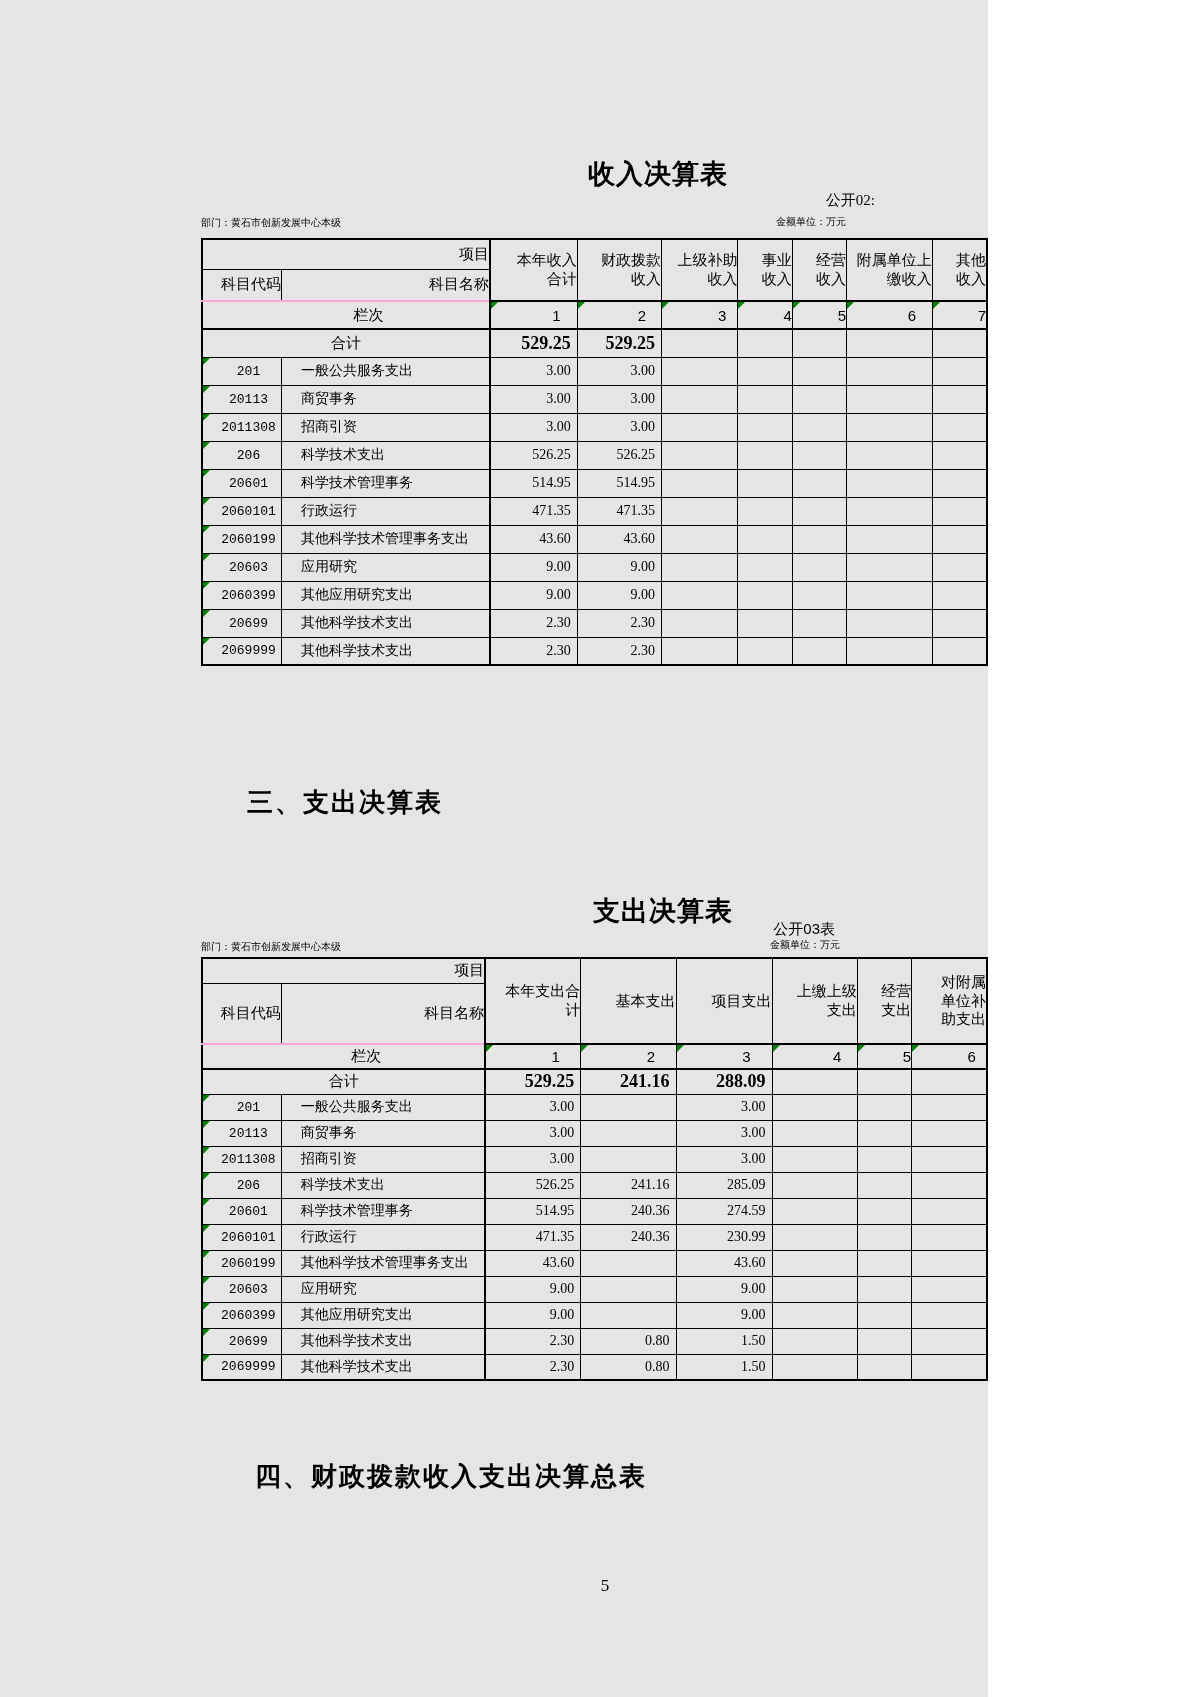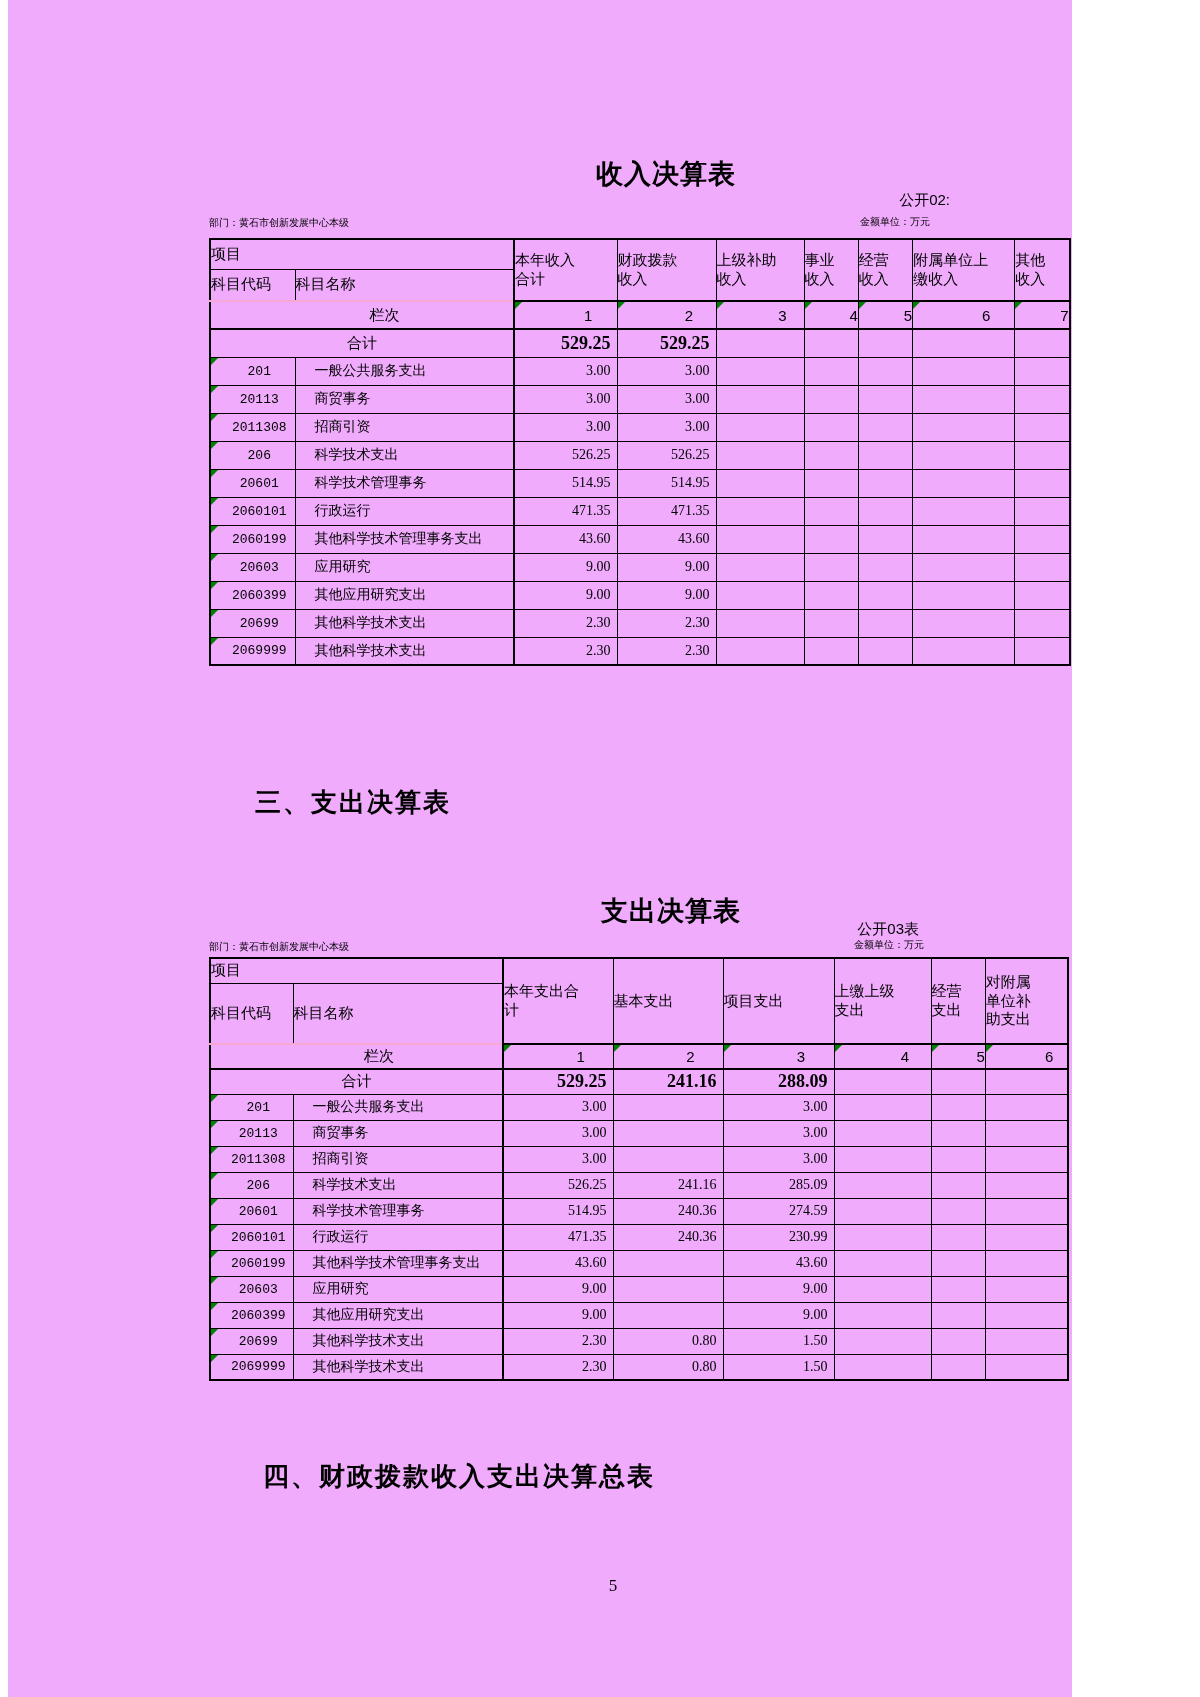--- a/index.html
+++ b/index.html
@@ -1,46 +1,46 @@
 <!DOCTYPE html>
 <html style="--tri-color: #008000;"><head>
 <meta charset="utf-8">
 <style>
   html,body{margin:0;padding:0;background:#fff;}
   body{font-family:"Liberation Sans","DejaVu Sans",sans-serif;color:#000;}
-  .page{position:relative;width:1064px;height:1697px;background:#f0abfc;overflow:hidden;margin-left:8px;}
+  .page{position:relative;width:988px;height:1697px;background:#e5e5e5;overflow:hidden;}
   .abs{position:absolute;}
 
   .doc-title{font-size:27px;font-weight:bold;text-align:center;white-space:nowrap;letter-spacing:1px;}
   .doc-code{font-size:15px;white-space:nowrap;}
   .meta{font-size:10px;white-space:nowrap;}
   .sec-heading{font-size:26px;font-weight:bold;white-space:nowrap;letter-spacing:2px;}
   .page-num{font-size:17px;font-family:"Liberation Serif","DejaVu Serif",serif;}
 
   
   .t1-title{left:428px;top:156px;width:460px;}
-  .t1-doccode{right:122px;top:191px;}
+  .t1-doccode{right:113px;top:191px;font-family:Liberation Serif, serif;}
   .t1-dept{left:201px;top:216px;}
   .t1-unit{right:142px;top:215px;}
   .t1{left:201px;top:238px;}
 
   
   .h3{left:247px;top:785px;}
   .t2-title{left:433px;top:893px;width:460px;}
   .t2-doccode{right:153px;top:920px;}
   .t2-dept{left:201px;top:940px;}
   .t2-unit{right:148px;top:938px;}
   .t2{left:201px;top:957px;}
 
   .h4{left:255px;top:1459px;}
   .pnum{left:560px;top:1576px;width:90px;text-align:center;}
 
   table.fin-table{border-collapse:collapse;table-layout:fixed;border:2px solid #000;}
   .fin-table th,.fin-table td{border:1px solid #000;padding:0;margin:0;overflow:hidden;}
-  .fin-table th{font-weight:normal;font-size:15px;text-align:left;vertical-align:middle;white-space:pre-line;line-height:1.25;}
+  .fin-table th{font-weight:normal;font-size:15px;text-align:right;vertical-align:middle;white-space:pre-line;line-height:1.25;}
   .fin-table td{font-size:14px;vertical-align:middle;}
   .fin-table thead tr.hr2 th{border-bottom:2px solid #f9a8d4;}
   .fin-table thead th[rowspan]{border-bottom:2px solid #000;}
   .fin-table tr.lanci-row td{border-bottom:2px solid #000;padding-left:45px;}
   .fin-table .first-val{border-left:2px solid #000;}
 
   .t1 tr.hr1{height:30px;}
   .t1 tr.hr2{height:32px;}
   .t1 tr.lanci-row{height:28px;}
   .t1 tr.total-row{height:28px;}

